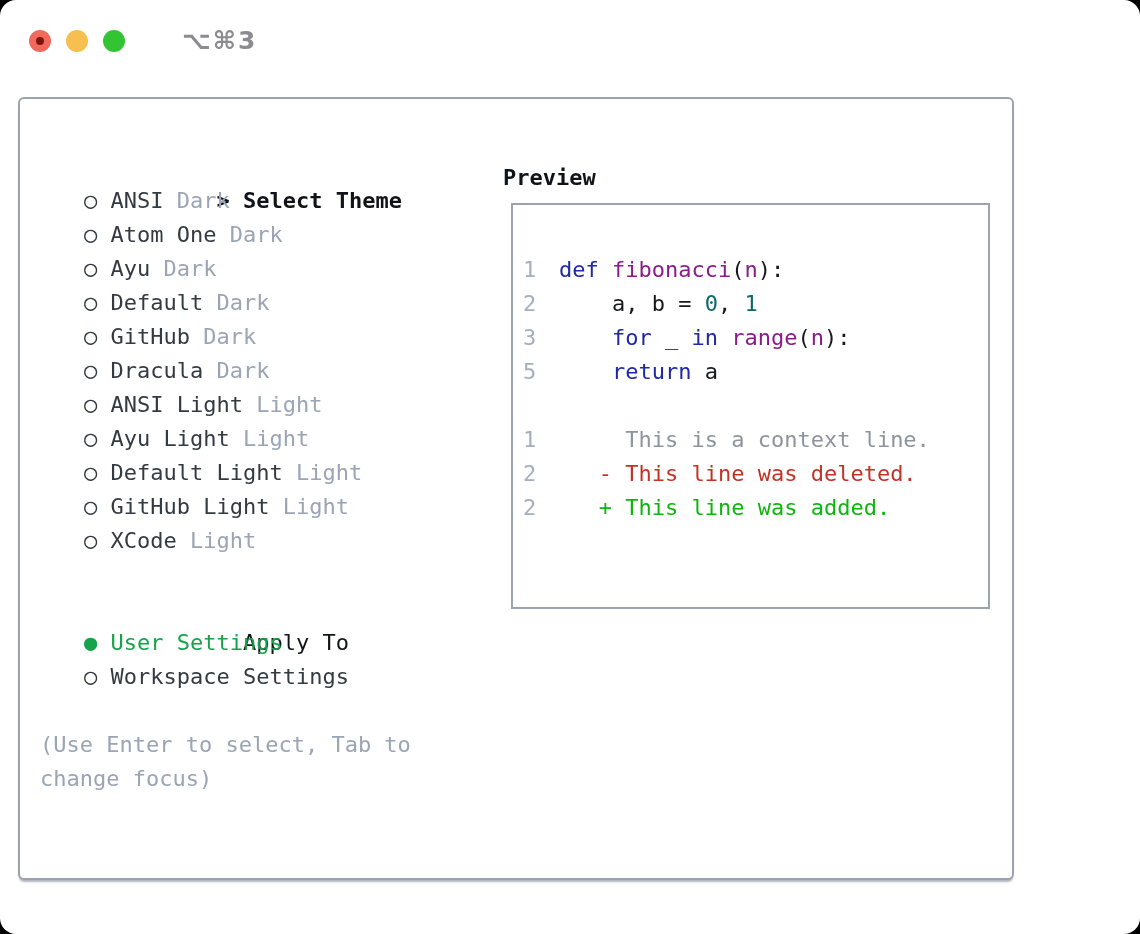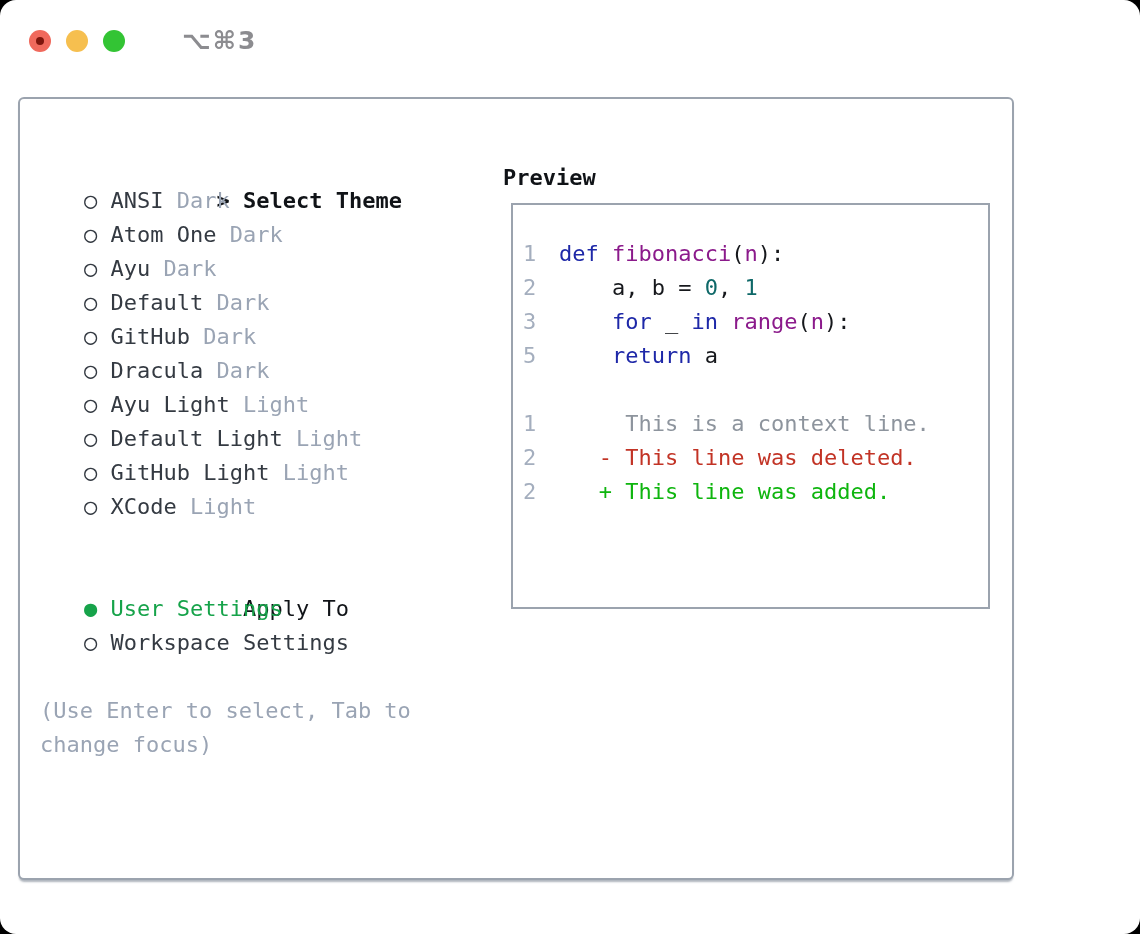--- a/index.html
+++ b/index.html
@@ -35,21 +35,21 @@
   .tag{color:var(--muted);}
   .spacer{height:34px;}
   .subheader{padding-left:2ch;color:var(--text-primary);}
   .help{width:410px;font-size:22px;line-height:34px;color:var(--muted);}
 
   
   .preview-title{position:absolute;left:483px;top:62px;height:34px;line-height:34px;
                  font-size:22px;font-weight:bold;color:var(--text-primary);}
   .preview-box{position:absolute;left:491px;top:104px;width:479px;height:406px;
                box-sizing:border-box;border:2px solid var(--border);background:#fff;
-               padding:32px 0 0 10px;overflow:hidden;}
+               padding:48px 0 0 10px;overflow:hidden;}
   .pline{height:34px;line-height:34px;font-size:22px;white-space:pre;}
   .lnum{display:inline-block;width:36px;color:var(--line-number);}
   .blank-row{height:34px;}
   .tok-kwd{color:var(--keyword);white-space:pre;}
   .tok-fn{color:var(--function-name);white-space:pre;}
   .tok-lit{color:var(--literal);white-space:pre;}
   .tok-pln{color:var(--code-plain);white-space:pre;}
   .dline{white-space:pre;margin-top:48px;}
   .dline.context{color:var(--diff-context);}
   .dline.deleted{color:var(--diff-deleted);}
@@ -76,20 +76,21 @@
         <div class="row header">
           <span class="prompt">&gt;</span><span>Select Theme</span>
         </div>
         <div id="theme-list">
             <div class="row"><span class="bullet">○</span><span class="nm">ANSI</span><span class="tag"> Dark</span></div>
             <div class="row"><span class="bullet">○</span><span class="nm">Atom One</span><span class="tag"> Dark</span></div>
             <div class="row"><span class="bullet">○</span><span class="nm">Ayu</span><span class="tag"> Dark</span></div>
             <div class="row"><span class="bullet">○</span><span class="nm">Default</span><span class="tag"> Dark</span></div>
             <div class="row"><span class="bullet">○</span><span class="nm">GitHub</span><span class="tag"> Dark</span></div>
             <div class="row"><span class="bullet">○</span><span class="nm">Dracula</span><span class="tag"> Dark</span></div>
+            <div class="row"><span class="bullet">○</span><span class="nm">ANSI Light</span><span class="tag"> Light</span></div>
             <div class="row"><span class="bullet">○</span><span class="nm">Ayu Light</span><span class="tag"> Light</span></div>
             <div class="row"><span class="bullet">○</span><span class="nm">Default Light</span><span class="tag"> Light</span></div>
             <div class="row"><span class="bullet">○</span><span class="nm">GitHub Light</span><span class="tag"> Light</span></div>
             <div class="row"><span class="bullet">○</span><span class="nm">XCode</span><span class="tag"> Light</span></div>
           </div>
         <div class="spacer"></div>
         <div class="row subheader">
           <span>Apply To</span>
         </div>
         <div id="apply-to-list">

